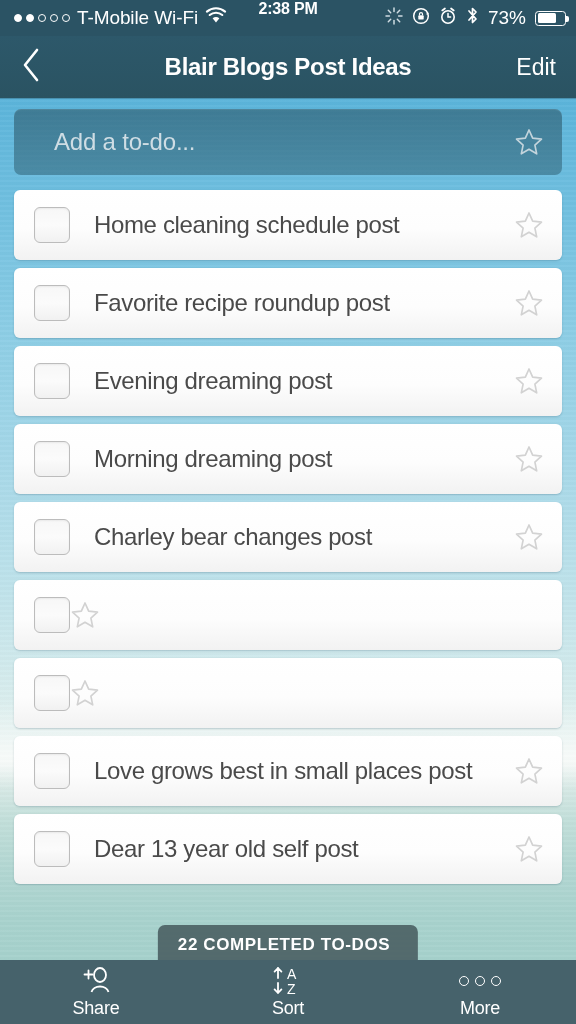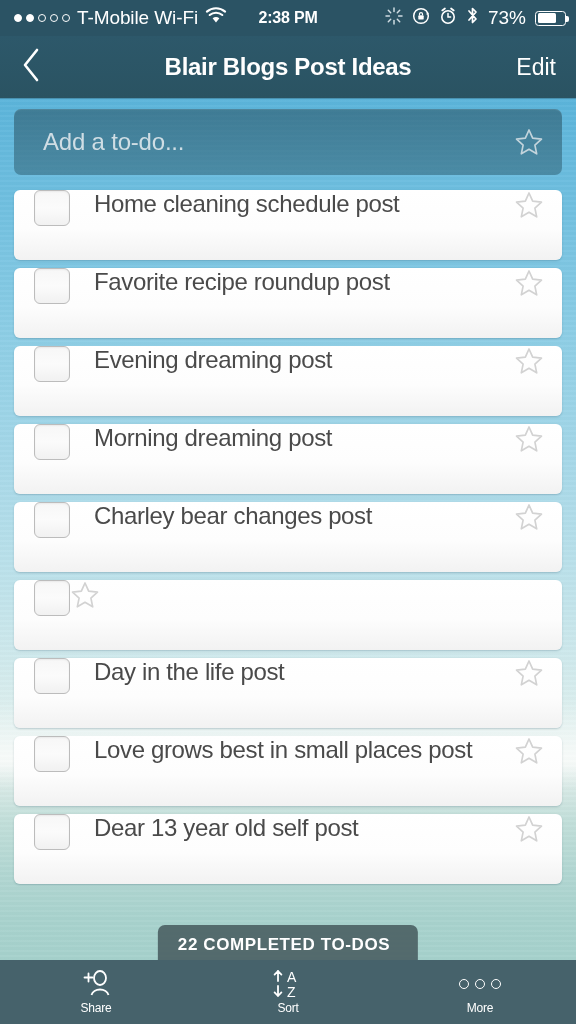--- a/index.html
+++ b/index.html
@@ -41,21 +41,21 @@
     background:
       linear-gradient(to bottom, rgba(255,255,255,0) 700px, rgba(255,255,255,.55) 756px, rgba(255,255,255,0) 790px),
       repeating-linear-gradient(to bottom, rgba(255,255,255,0.035) 0px, rgba(255,255,255,0.035) 2px, rgba(0,0,0,0.012) 2px, rgba(0,0,0,0.012) 5px);
     pointer-events:none;
   }
 
   
   #statusbar {
     position:absolute; top:0; left:0; right:0; height:36px;
     background:#2b5364;
-    display:flex; align-items:center;
+    display:flex; 
     color:#fff; z-index:6;
     font-size:19px;
   }
   .sb-left { display:flex; align-items:center; padding-left:14px; gap:7px; }
   .dots { display:flex; align-items:center; gap:4px; }
   .dot { width:8px; height:8px; border-radius:50%; border:1.4px solid #fff; }
   .dot.filled { background:#fff; }
   .carrier { font-size:19px; letter-spacing:-0.1px; }
   .sb-center {
     position:absolute; left:0; right:0; text-align:center;
@@ -100,35 +100,35 @@
   
   #add-row {
     position:absolute; top:98px; left:0; right:0; height:88px; z-index:3;
     display:flex; align-items:center; justify-content:center;
   }
   #add-field {
     width:548px; height:66px;
     background:linear-gradient(to bottom, rgba(44,88,106,.62), rgba(54,107,128,.60));
     border-radius:7px;
     display:flex; align-items:center;
-    padding:0 18px 0 29px;
+    padding:0 18px 0 40px;
     box-shadow:inset 0 1px 1px rgba(255,255,255,.10);
     cursor:text;
   }
   #add-placeholder {
     flex:1; color:#cfdde4; font-size:24px; letter-spacing:-0.2px;
   }
 
   
   #list { position:absolute; top:190px; left:0; right:0; z-index:2; }
   .row {
     width:548px; height:70px; margin:0 auto 8px auto;
     background:linear-gradient(to bottom,#ffffff 0%,#fdfdfd 55%,#f2f2f2 100%);
     border-radius:6px;
-    display:flex; align-items:flex-start;
+    display:flex; align-items:center;
     padding:0 18px 0 20px;
     box-shadow:0 1px 2px rgba(20,60,80,.22);
     cursor:pointer;
   }
   .cbox {
     width:36px; height:36px; flex:0 0 36px;
     border:1.5px solid #bcbcbc; border-radius:6px;
     background:linear-gradient(to bottom,#f7f7f7,#fbfbfb 50%,#f1f1f1);
     box-shadow:inset 0 1px 2px rgba(0,0,0,.06);
     cursor:pointer;
@@ -159,21 +159,21 @@
     position:absolute; left:0; right:0; bottom:0; height:64px;
     background:#46626b; z-index:5;
     display:flex; align-items:center;
   }
   .tbitem {
     flex:1; height:64px; display:flex; flex-direction:column;
     align-items:center; justify-content:center; gap:2px;
     color:#fff; cursor:pointer;
   }
   .tbicon { height:30px; display:flex; align-items:center; justify-content:center; }
-  .tblabel { font-size:12px; letter-spacing:-0.2px; }
+  .tblabel { font-size:18px; letter-spacing:-0.2px; }
   .dots3 { display:flex; gap:6px; align-items:center; }
   .dots3 span { width:10px; height:10px; border-radius:50%; border:1.8px solid #fff; display:block; }
 </style>
 </head>
 <body>
 
 <div id="backdrop"></div>
 
 <div id="statusbar">
   <div class="sb-left">
@@ -311,21 +311,20 @@
     <div class="row">
       <span class="cbox"></span>
       <span class="star">
         <svg viewBox="0 0 32 32">
           <path d="M16 3.2 L19.9 11.9 L29.3 12.9 L22.3 19.3 L24.2 28.6 L16 23.8 L7.8 28.6 L9.7 19.3 L2.7 12.9 L12.1 11.9 Z" fill="none" stroke="#d2d2d2" stroke-width="1.8" stroke-linejoin="round"></path>
         </svg>
       </span>
     </div>
     <div class="row">
       <span class="cbox"></span>
-      <span class="rowtext">Day in the life post</span>
       <span class="star">
         <svg viewBox="0 0 32 32">
           <path d="M16 3.2 L19.9 11.9 L29.3 12.9 L22.3 19.3 L24.2 28.6 L16 23.8 L7.8 28.6 L9.7 19.3 L2.7 12.9 L12.1 11.9 Z" fill="none" stroke="#d2d2d2" stroke-width="1.8" stroke-linejoin="round"></path>
         </svg>
       </span>
     </div>
     <div class="row">
       <span class="cbox"></span>
       <span class="rowtext">Love grows best in small places post</span>
       <span class="star">

